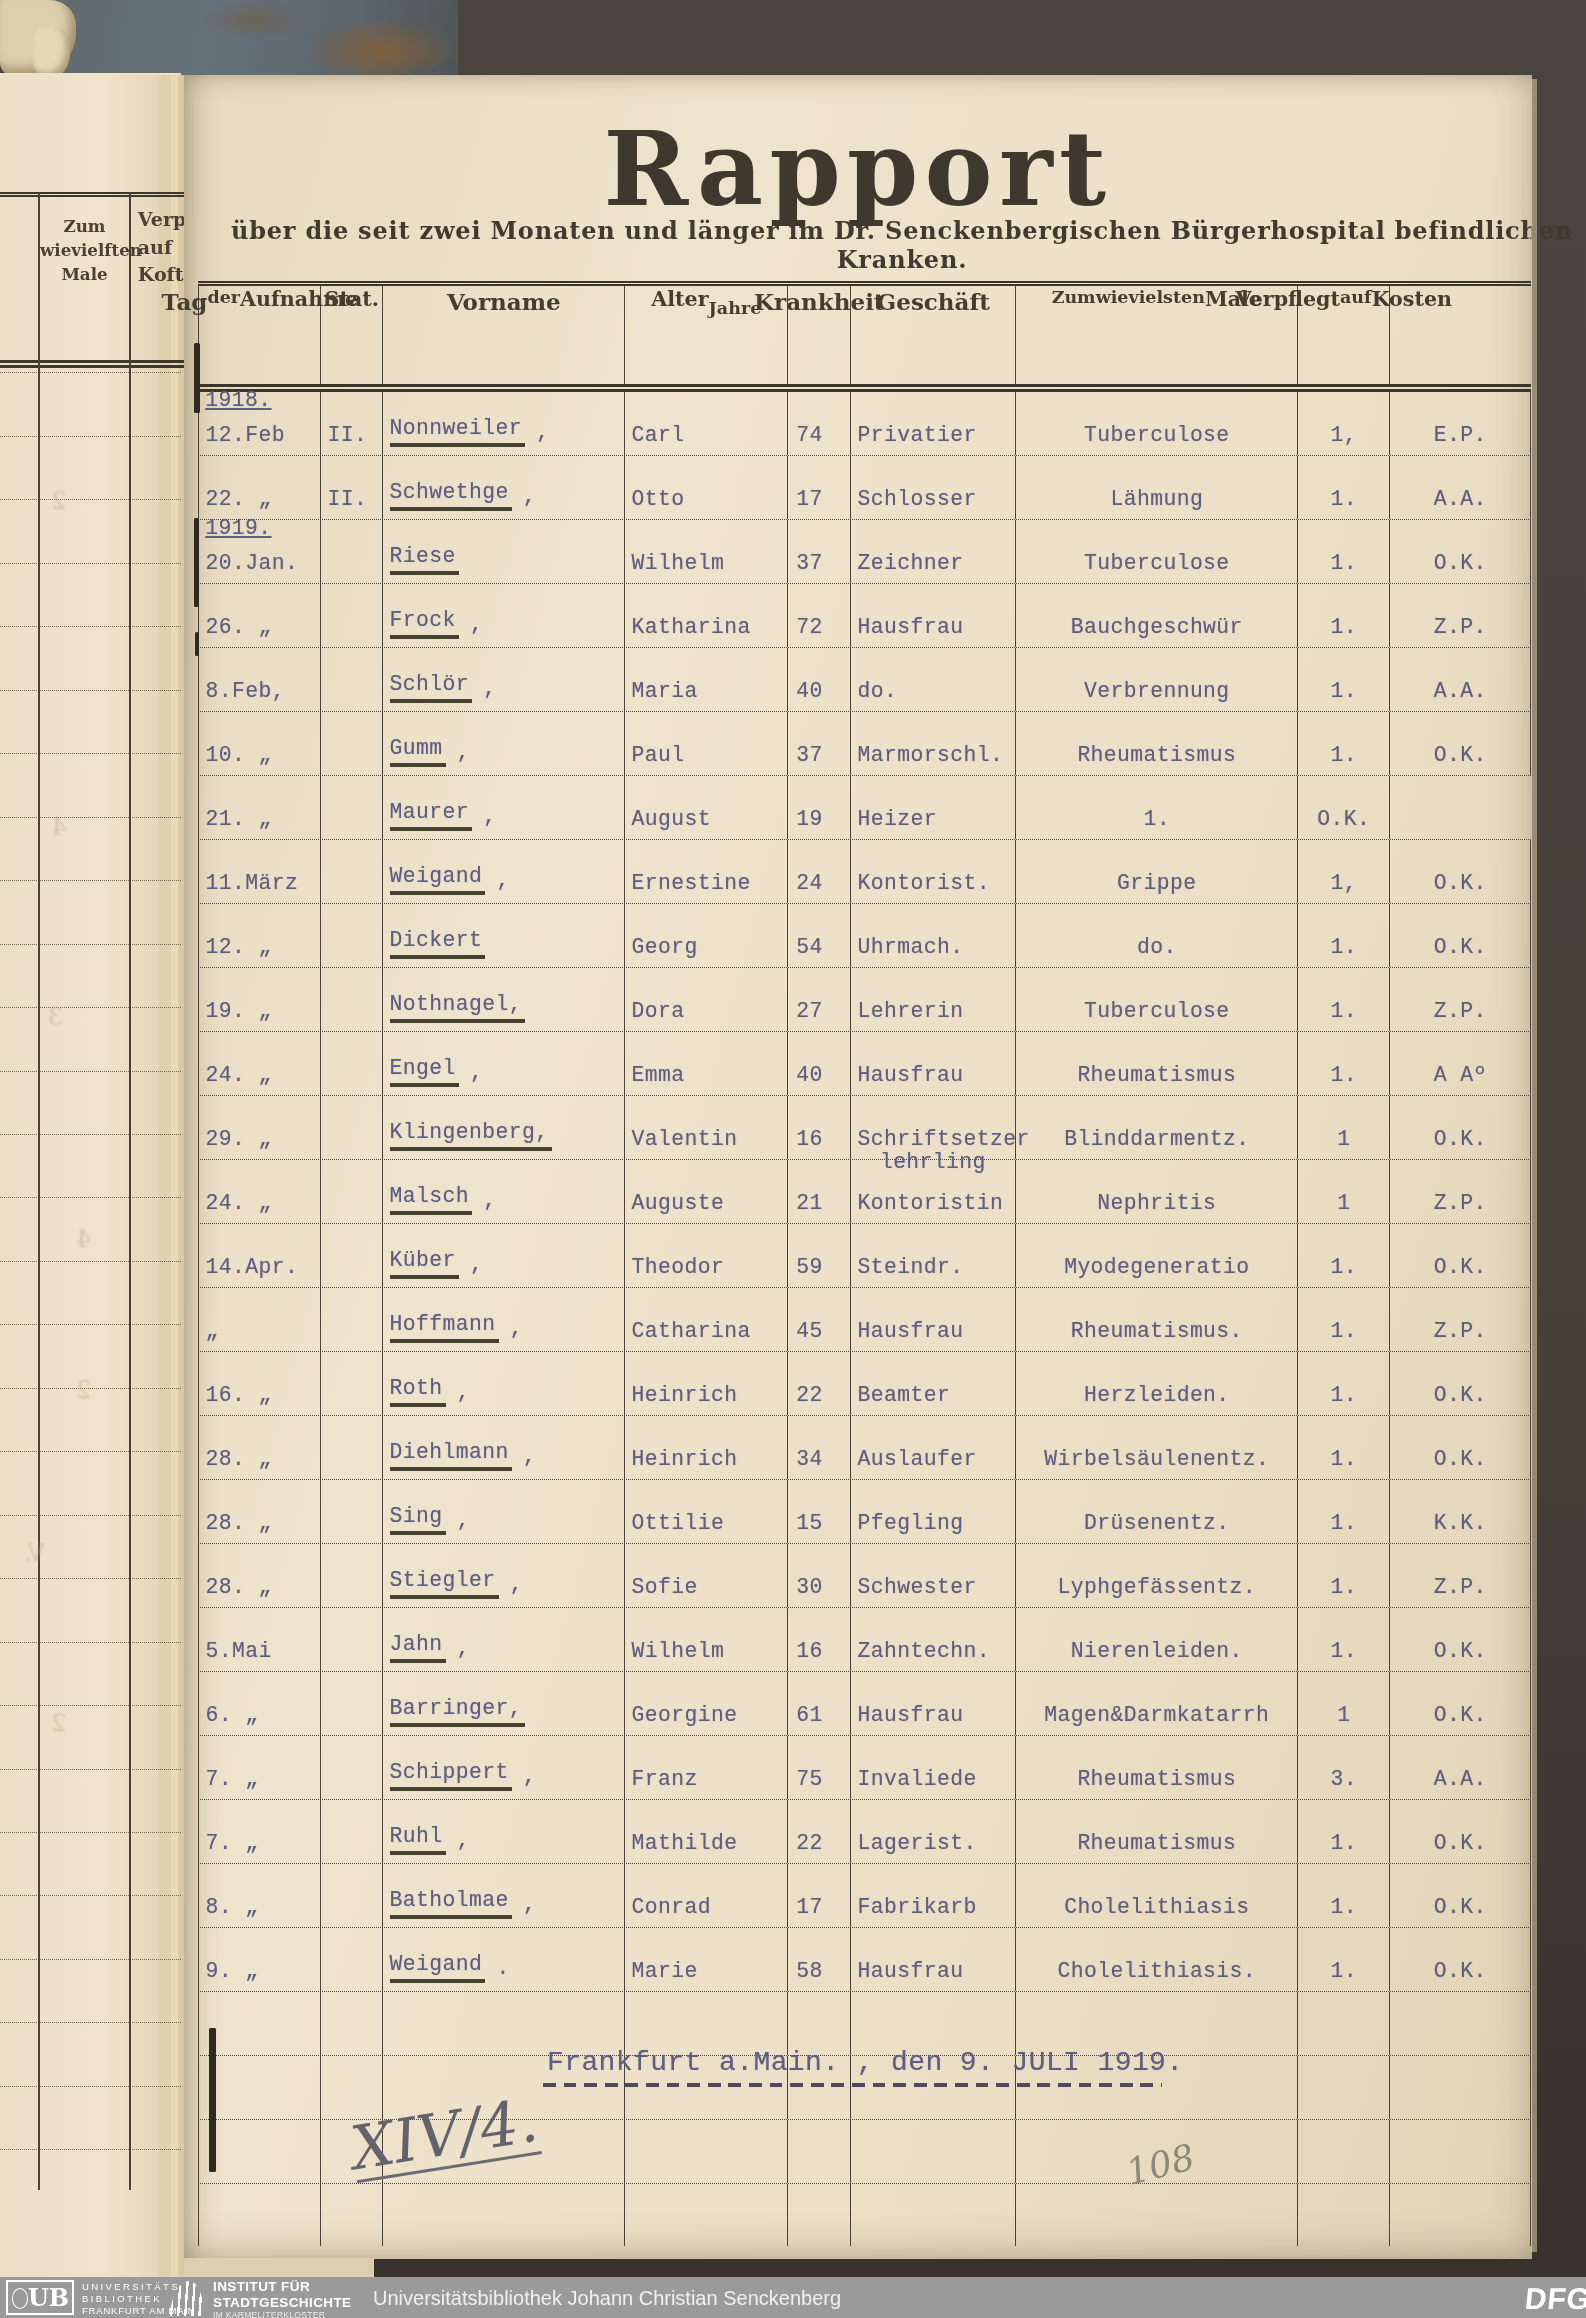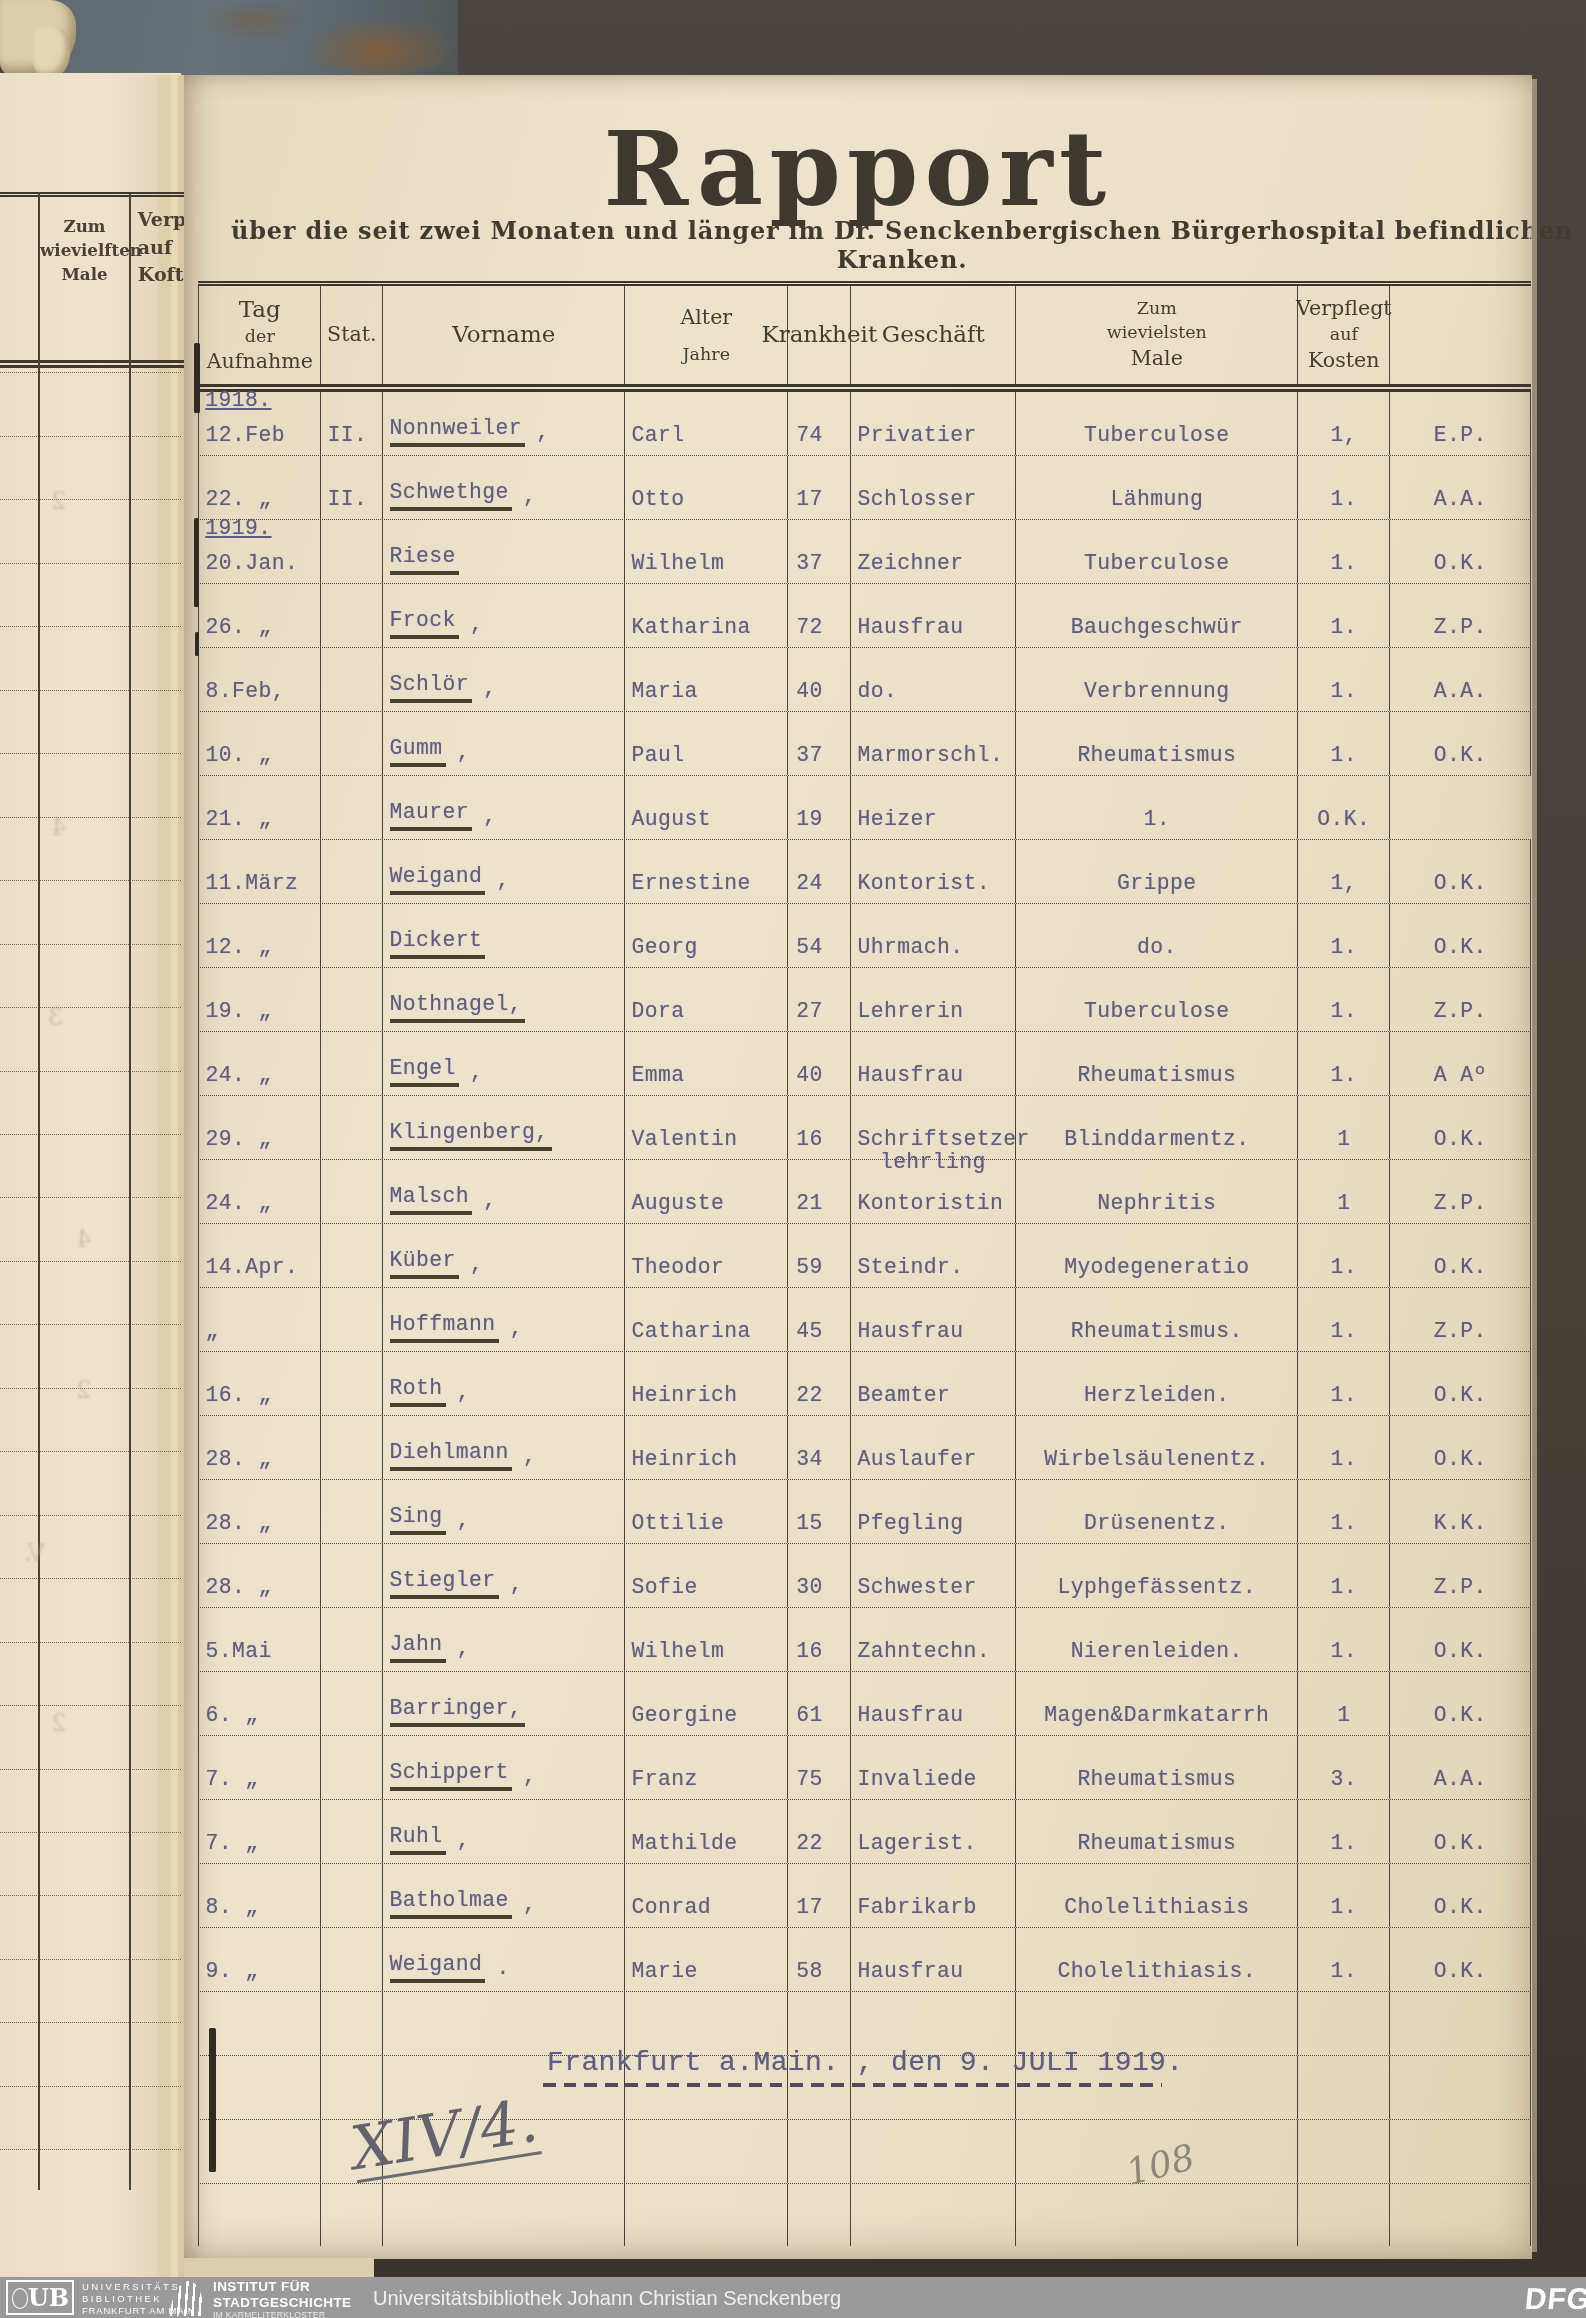--- a/index.html
+++ b/index.html
@@ -48,23 +48,23 @@
   .title{position:absolute;left:0;top:38px;width:1348px;text-align:center;
       font-family:"DejaVu Serif",serif;font-weight:bold;font-size:102px;line-height:1.1;
       color:#3e382f;letter-spacing:6.3px;}
   .subtitle{position:absolute;left:0;top:141px;width:1348px;text-align:center;
       font-family:"DejaVu Serif",serif;font-weight:bold;font-size:24px;color:#403a2f;
       letter-spacing:0.8px;margin-left:44px;}
   
   .tbl{position:absolute;left:14.3px;top:206px;width:1333px;}
   .thead,.trow{display:grid;grid-template-columns:123px 62px 242px 163px 63px 165px 282px 92px 141px;}
   .thead{border-top:5.6px double #3c352c;border-bottom:8.7px double #3c352c;height:98px;}
-  .thead .hc{border-right:1.6px solid #4a4238;display:flex;flex-direction:column;
-      align-items:center;justify-content:center;font-family:"DejaVu Serif",serif;
-      font-weight:normal;color:#453d30;line-height:1.35;}
+  .thead .hc{border-right:1.6px solid #4a4238;display:flex;
+      align-items:flex-start;justify-content:center;font-family:"DejaVu Serif",serif;
+      font-weight:bold;color:#453d30;line-height:1.35;}
   .thead .hc:first-child{border-left:1.6px solid #4a4238;}
   .h-lg{font-size:23px;} .h-md{font-size:20.6px;} .h-sm{font-size:17.5px;}
   .hc-alter .h-sm{margin-top:11px;}
   .trow{height:63px;border-bottom:1.6px dotted #4e463a;}
   .trow.stub{border-bottom:none;}
   .c{position:relative;border-right:1.6px solid #4a4238;display:flex;align-items:flex-end;
      padding:0 0 8px 6.3px;box-sizing:border-box;overflow:visible;white-space:nowrap;}
   .c:first-child{border-left:1.6px solid #4a4238;}
   .tw{font-family:"Liberation Mono",monospace;font-size:21.4px;color:#5d5e82;
       letter-spacing:0.4px;text-shadow:0 0 0.8px rgba(80,80,120,.45);}

